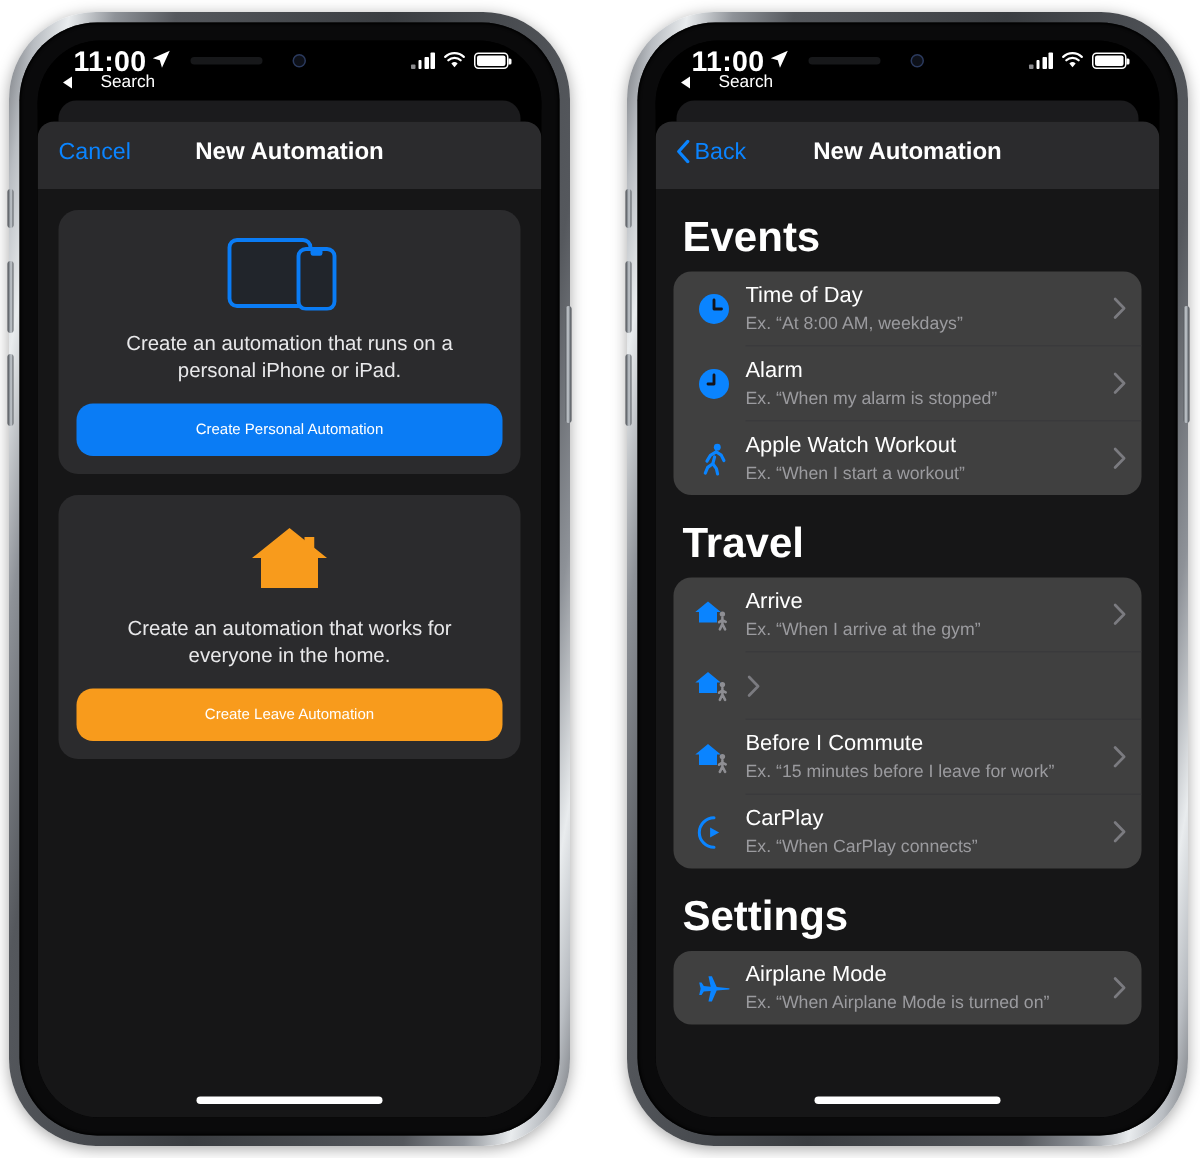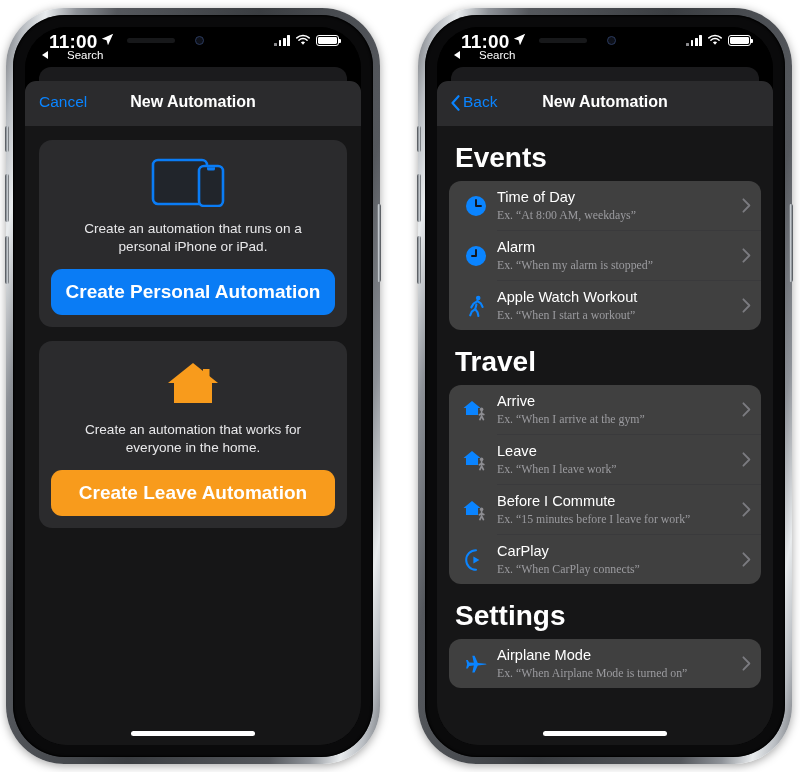--- a/index.html
+++ b/index.html
@@ -170,21 +170,21 @@
     color: #fff;
     font-size: 16px;
     font-weight: bold;
   }
   .nav-left {
     position: absolute;
     left: 14px; top: 12px;
     color: #0a84ff;
     font-size: 15.5px;
     display: flex;
-    align-items: flex-end;
+    align-items: flex-start;
     gap: 2px;
   }
   .chev-back {
     width: 9px; height: 16px;
     display: inline-block;
     margin-right: 1px;
   }
 
   .sheet-body {
     position: absolute;
@@ -212,22 +212,22 @@
     text-align: center;
     line-height: 18px;
     margin: 10px 6px 13px 6px;
   }
   .cta {
     display: block;
     width: 100%;
     border: 0;
     border-radius: 11px;
     padding: 12px 0;
-    font-size: 19px;
-    font-weight: bold;
+    font-size: 10px;
+    font-weight: normal;
     color: #fff;
     font-family: "Liberation Sans", sans-serif;
     cursor: pointer;
   }
   .cta-blue   { background: #0a7cf5; }
   .cta-orange { background: #f89b1c; }
 
   
   .scroll { position: absolute; inset: 0; }
   .sec-title {
@@ -261,21 +261,20 @@
   .row-title {
     color: #fff;
     font-size: 14.6px;
     line-height: 18px;
   }
   .row-sub {
     color: #9b9b9f;
     font-size: 11.8px;
     line-height: 16px;
     margin-top: 1px;
-    font-family: Liberation Serif, serif;
   }
   .row-chev { width: 14px; flex: 0 0 14px; display:flex; justify-content:flex-end; }
   .divider {
     height: 1px;
     background: #3a3a3c;
     margin-left: 48px;
   }
 
   .home-ind {
     position: absolute;
@@ -518,24 +517,20 @@
 
               <div class="row">
                 <div class="row-ico">
                   <svg width="26" height="24" viewBox="0 0 26 24">
                     <path d="M9 3 L17.5 10 H15 V17 H3 V10 H0.5 Z" fill="#0a84ff"></path>
                     <circle cx="18.6" cy="11.4" r="1.8" fill="#8e8e93"></circle>
                     <path d="M18.6 13.6 L18.6 18 M18.6 15.4 L16.4 16.8 M18.6 15.4 L20.8 16.6
                              M18.6 18 L16.9 21.6 M18.6 18 L20.4 21.6" stroke="#8e8e93" stroke-width="1.7" fill="none" stroke-linecap="round"></path>
                   </svg>
                 </div>
-                <div class="row-txt">
-                  <div class="row-title">Leave</div>
-                  <div class="row-sub">Ex. “When I leave work”</div>
-                </div>
                 <div class="row-chev">
                   <svg width="9" height="15" viewBox="0 0 9 15">
                     <path d="M1.4 1.3 L7.4 7.5 L1.4 13.7" stroke="#7b7b80" stroke-width="1.8" fill="none" stroke-linecap="round" stroke-linejoin="round"></path>
                   </svg>
                 </div>
               </div>
               <div class="divider"></div>
 
               <div class="row">
                 <div class="row-ico">

